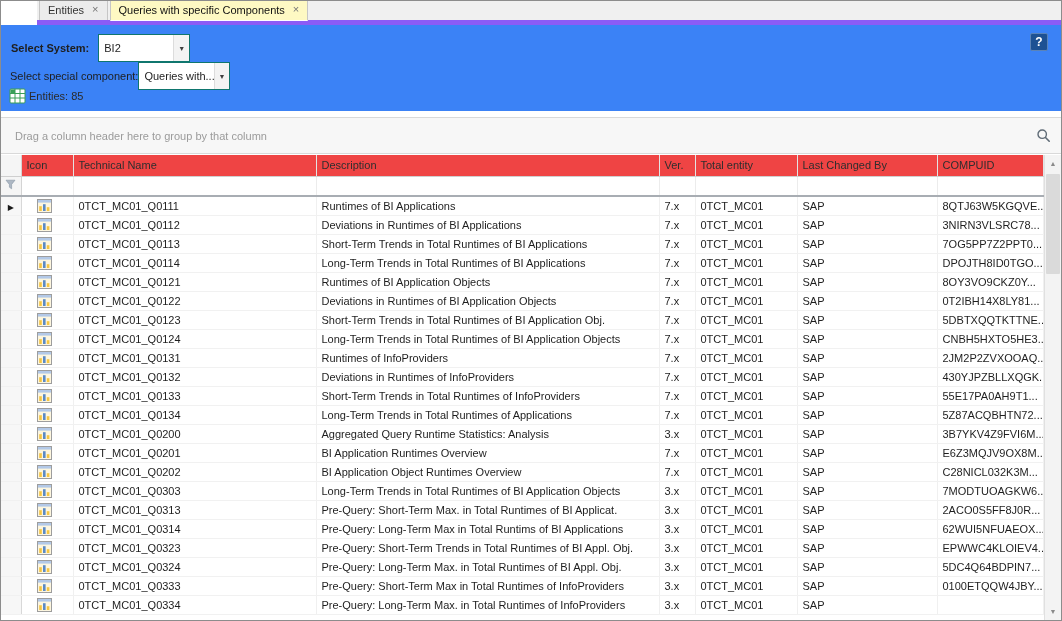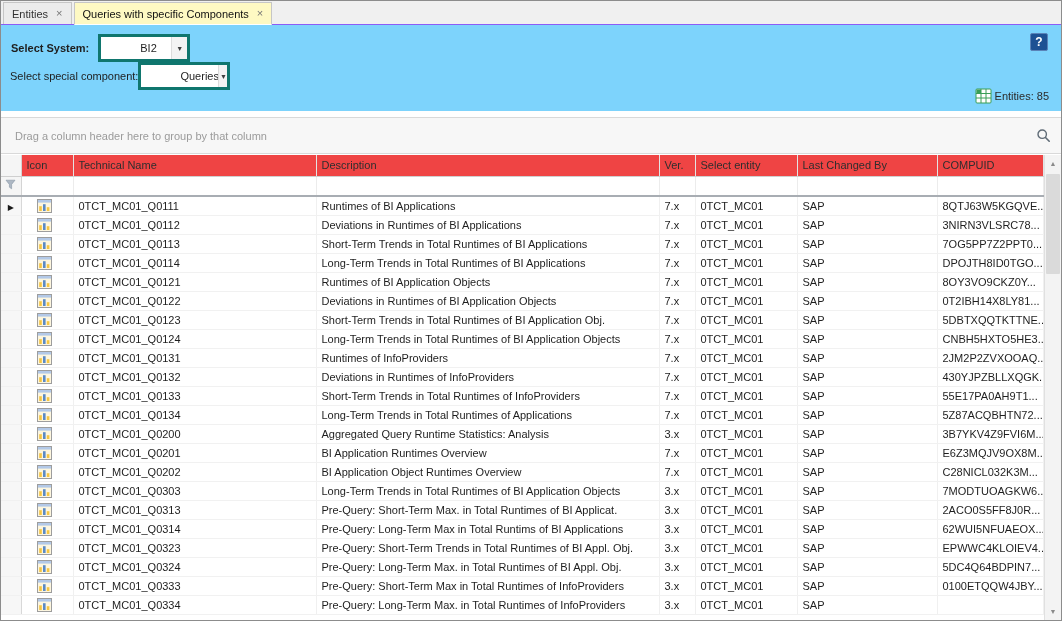--- a/index.html
+++ b/index.html
@@ -1,34 +1,34 @@
 <!DOCTYPE html>
 <html><head>
 <meta charset="utf-8">
 <style>
   * { box-sizing: border-box; }
   body { margin:0; background:#d7d7d7; font-family:"Liberation Sans", sans-serif; }
   .window { position:relative; width:1062px; height:621px; background:#fff; border:1px solid #8c8c8c;
             font-size:11px; color:#1e1e1e; overflow:hidden; }
 
   
-  .tabbar { height:24px; background:#f0f0f0; border-bottom:1px solid #8b5cf6; display:flex; align-items:flex-end; padding-left:2px; }
+  .tabbar { height:24px; background:#f0f0f0; border-bottom:5px solid #8b5cf6; display:flex; align-items:flex-end; padding-left:2px;margin-left:36px; }
   .tab { height:22px; display:flex; align-items:center; padding:0 8px; border:1px solid #c6c6c6; border-bottom:none;
          background:#ececec; margin-right:2px; color:#333; cursor:default; font-size:11px; }
   .tab.active { background:#fef9c3; height:23px; margin-bottom:-1px; border-bottom:1px solid #fff; color:#111; }
   .tab-close { margin-left:8px; color:#767676; font-size:11px; line-height:1; }
 
   
-  .controls { position:relative; height:86px; background:#7dd3fc;text-decoration:underline; }
+  .controls { position:relative; height:86px; background:#3b82f6;text-decoration:underline; }
   .row-system { position:absolute; top:9px; left:10px; display:flex; align-items:center; gap:9px; }
   .row-component { position:absolute; top:37px; left:9px; display:flex; align-items:center; }
-  .row-export { position:absolute; top:61px; left:8px; right:12px; height:20px; display:flex; align-items:center; justify-content:flex-end; }
+  .row-export { position:absolute; top:61px; left:8px; right:12px; height:20px; display:flex; align-items:center; justify-content:flex-start; }
   .lbl-bold { font-weight:bold; }
-  .combo { display:inline-flex; width:92px; height:28px; border:3px solid #0f766e; background:#fff;
-           align-items:center; justify-content:space-between;padding-left:34px; }
+  .combo { display:inline-flex; width:92px; height:28px; border:1px solid #0f766e; background:#fff;
+           align-items:center; justify-content:space-between; }
   .combo .val { padding-left:5px; white-space:nowrap; overflow:hidden; }
   .combo .arrow-btn { width:16px; height:100%; display:flex; align-items:center; justify-content:center;
                       color:#3f3f3f; font-size:7px; background:#f3f3f3; border-left:1px solid #dcdcdc; }
   .help-button { position:absolute; top:8px; right:13px; width:18px; height:18px; background:#1d5193; color:#fff;
                  font-weight:bold; font-size:12px; display:flex; align-items:center; justify-content:center;
                  border:1px solid #5a83b8; border-radius:2px; }
   .export-btn { width:20px; height:18px; display:flex; align-items:center; }
   .entities-count { color:#2b2b2b; }
 
   
@@ -127,21 +127,21 @@
             <col style="width:140px">
             <col>
         </colgroup>
         <thead>
           <tr>
             <th class="c-ind"></th>
             <th>Icon</th>
             <th>Technical Name</th>
             <th>Description</th>
             <th>Ver.</th>
-            <th>Select entity</th>
+            <th>Total entity</th>
             <th>Last Changed By</th>
             <th>COMPUID</th>
           </tr>
           <tr class="filter-row">
             <td class="c-ind">
               <svg width="11" height="11" viewBox="0 0 11 11" style="display:inline-block">
                 <path d="M1 1.2h9L6.6 5.4v4.4L4.4 8.2V5.4z" fill="#aeb8c4" stroke="#8795a5" stroke-width="0.6"></path>
               </svg>
             </td>
             <td></td>

